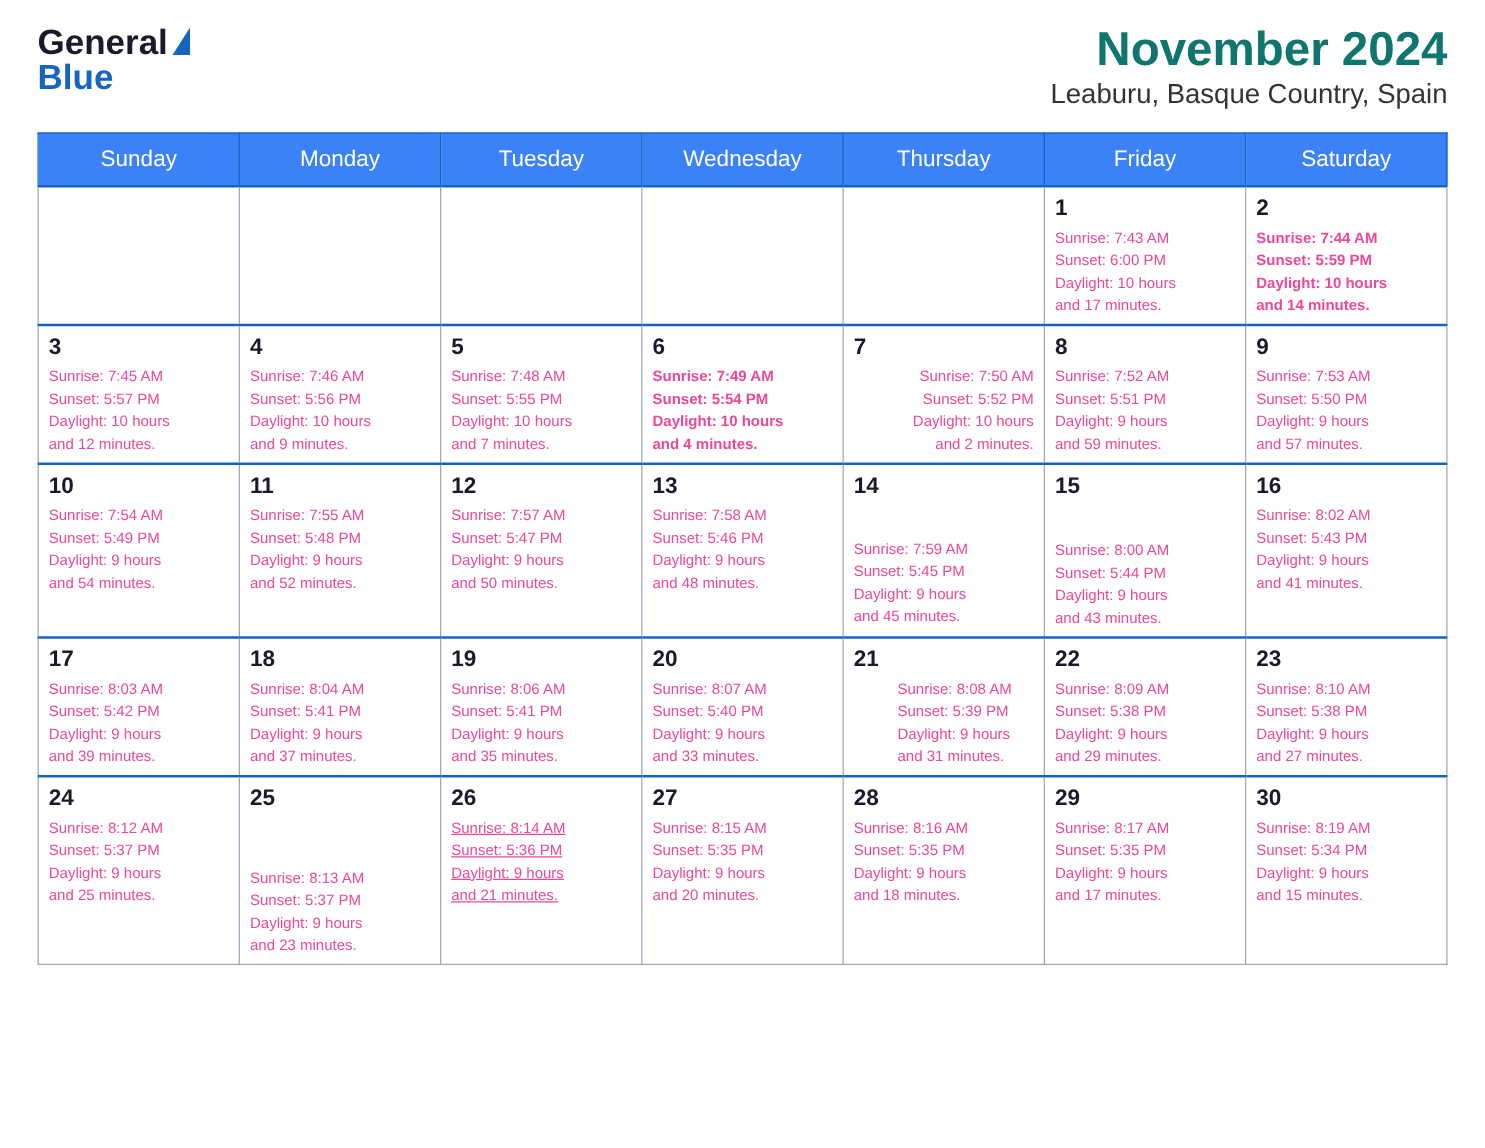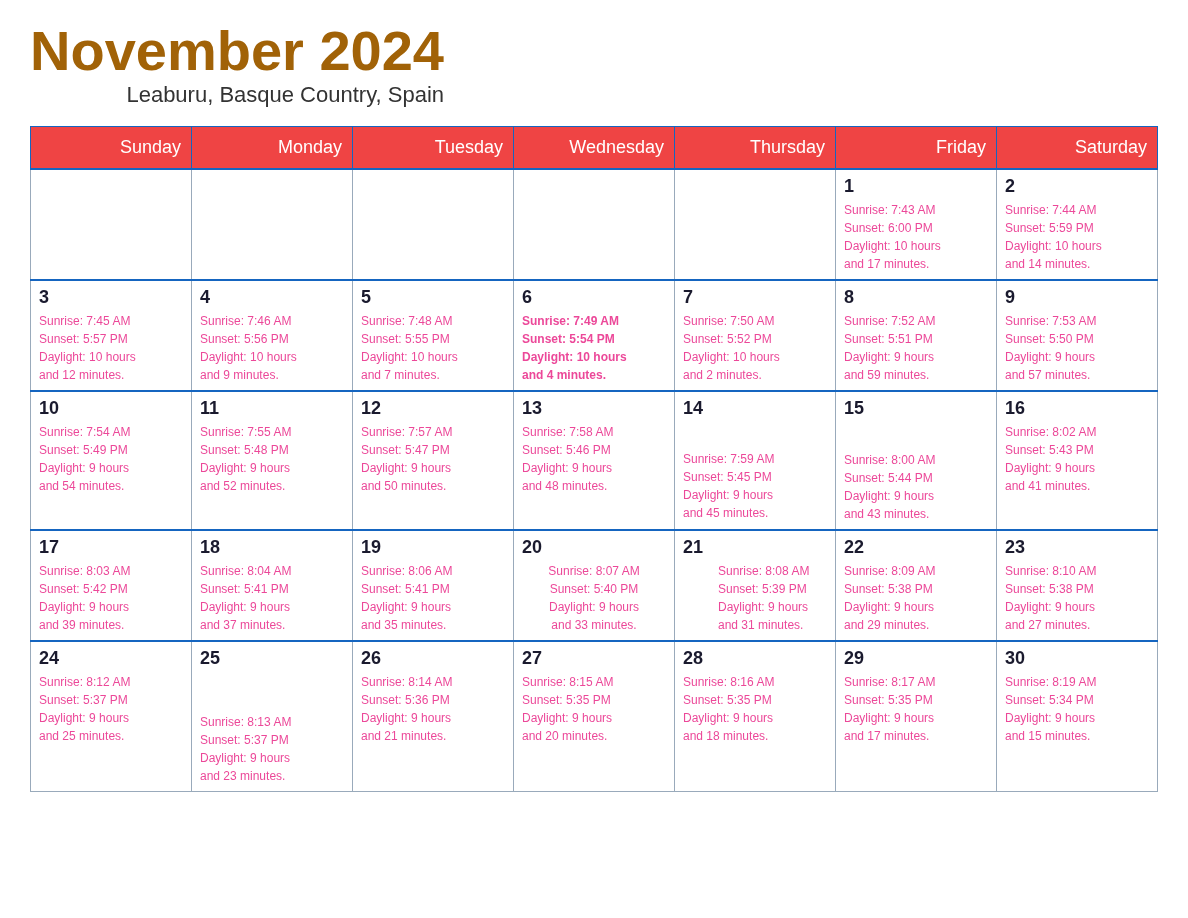--- a/index.html
+++ b/index.html
@@ -30,42 +30,42 @@
     .logo-text-blue {
       font-size: 28px;
       font-weight: bold;
       color: #1565c0;
       line-height: 1;
     }
     .title-block {
       text-align: right;
     }
     .title-block h1 {
-      font-size: 56px;
+      font-size: 38px;
       font-weight: bold;
-      color: #a16207;
+      color: #0f766e;
       line-height: 1.1;
     }
     .title-block h2 {
       font-size: 22px;
       font-weight: normal;
       color: #333;
     }
     .calendar {
       width: 100%;
       border-collapse: collapse;
       border: 1px solid #1565c0;
     }
     .calendar th {
-      background-color: #ef4444;
+      background-color: #3b82f6;
       color: #fff;
       font-size: 18px;
       font-weight: normal;
       padding: 10px 10px;
-      text-align: right;
+      text-align: center;
       border: 1px solid #1565c0;
     }
     .calendar td {
       vertical-align: top;
       padding: 6px 8px;
       border: 1px solid #9ab;
       font-size: 12.5px;
       color: #222;
       width: calc(100% / 7);
       min-height: 100px;
@@ -101,20 +101,27 @@
       border-right: 0px solid transparent;
       border-bottom: 22px solid #1565c0;
       margin-left: 4px;
       margin-bottom: 2px;
     }
   </style>
 </head>
 <body>
 
 <div class="header">
+  <div class="logo">
+    <div class="logo-row">
+      <span class="logo-text-general">General</span>
+      <span class="logo-triangle"></span>
+    </div>
+    <span class="logo-text-blue">Blue</span>
+  </div>
   <div class="title-block">
     <h1>November 2024</h1>
     <h2>Leaburu, Basque Country, Spain</h2>
   </div>
 </div>
 
 <table class="calendar">
   <thead>
     <tr>
     <th>Sunday</th>
@@ -135,21 +142,21 @@
         <td class="empty"></td>
         <td>
           <span class="day-number">1</span>
           <div class="day-info" style="white-space: pre-line;">Sunrise: 7:43 AM
 Sunset: 6:00 PM
 Daylight: 10 hours
 and 17 minutes.</div>
         </td>
         <td>
           <span class="day-number">2</span>
-          <div class="day-info" style="white-space: pre-line;">Sunrise: 7:44 AM
+          <div class="day-info" style="white-space: pre-line; font-weight: bold;">Sunrise: 7:44 AM
 Sunset: 5:59 PM
 Daylight: 10 hours
 and 14 minutes.</div>
         </td>
       </tr>
       <tr class="week-row">
         <td>
           <span class="day-number">3</span>
           <div class="day-info" style="white-space: pre-line;">Sunrise: 7:45 AM
 Sunset: 5:57 PM
@@ -172,21 +179,21 @@
         </td>
         <td>
           <span class="day-number">6</span>
           <div class="day-info" style="white-space: pre-line; font-weight: bold;">Sunrise: 7:49 AM
 Sunset: 5:54 PM
 Daylight: 10 hours
 and 4 minutes.</div>
         </td>
         <td>
           <span class="day-number">7</span>
-          <div class="day-info" style="white-space: pre-line;">Sunrise: 7:50 AM
+          <div class="day-info" style="white-space: pre-line; text-align: right;">Sunrise: 7:50 AM
 Sunset: 5:52 PM
 Daylight: 10 hours
 and 2 minutes.</div>
         </td>
         <td>
           <span class="day-number">8</span>
           <div class="day-info" style="white-space: pre-line;">Sunrise: 7:52 AM
 Sunset: 5:51 PM
 Daylight: 9 hours
 and 59 minutes.</div>
@@ -267,21 +274,21 @@
         </td>
         <td>
           <span class="day-number">19</span>
           <div class="day-info" style="white-space: pre-line;">Sunrise: 8:06 AM
 Sunset: 5:41 PM
 Daylight: 9 hours
 and 35 minutes.</div>
         </td>
         <td>
           <span class="day-number">20</span>
-          <div class="day-info" style="white-space: pre-line; text-align: center;">Sunrise: 8:07 AM
+          <div class="day-info" style="white-space: pre-line;">Sunrise: 8:07 AM
 Sunset: 5:40 PM
 Daylight: 9 hours
 and 33 minutes.</div>
         </td>
         <td>
           <span class="day-number">21</span>
           <div class="day-info" style="white-space: pre-line; margin-left: 35px;">Sunrise: 8:08 AM
 Sunset: 5:39 PM
 Daylight: 9 hours
 and 31 minutes.</div>
@@ -311,21 +318,21 @@
         </td>
         <td>
           <span class="day-number">25</span>
           <div class="day-info" style="white-space: pre-line; margin-top: 44px;">Sunrise: 8:13 AM
 Sunset: 5:37 PM
 Daylight: 9 hours
 and 23 minutes.</div>
         </td>
         <td>
           <span class="day-number">26</span>
-          <div class="day-info" style="white-space: pre-line;">Sunrise: 8:14 AM
+          <div class="day-info" style="white-space: pre-line; text-decoration: underline;">Sunrise: 8:14 AM
 Sunset: 5:36 PM
 Daylight: 9 hours
 and 21 minutes.</div>
         </td>
         <td>
           <span class="day-number">27</span>
           <div class="day-info" style="white-space: pre-line;">Sunrise: 8:15 AM
 Sunset: 5:35 PM
 Daylight: 9 hours
 and 20 minutes.</div>

